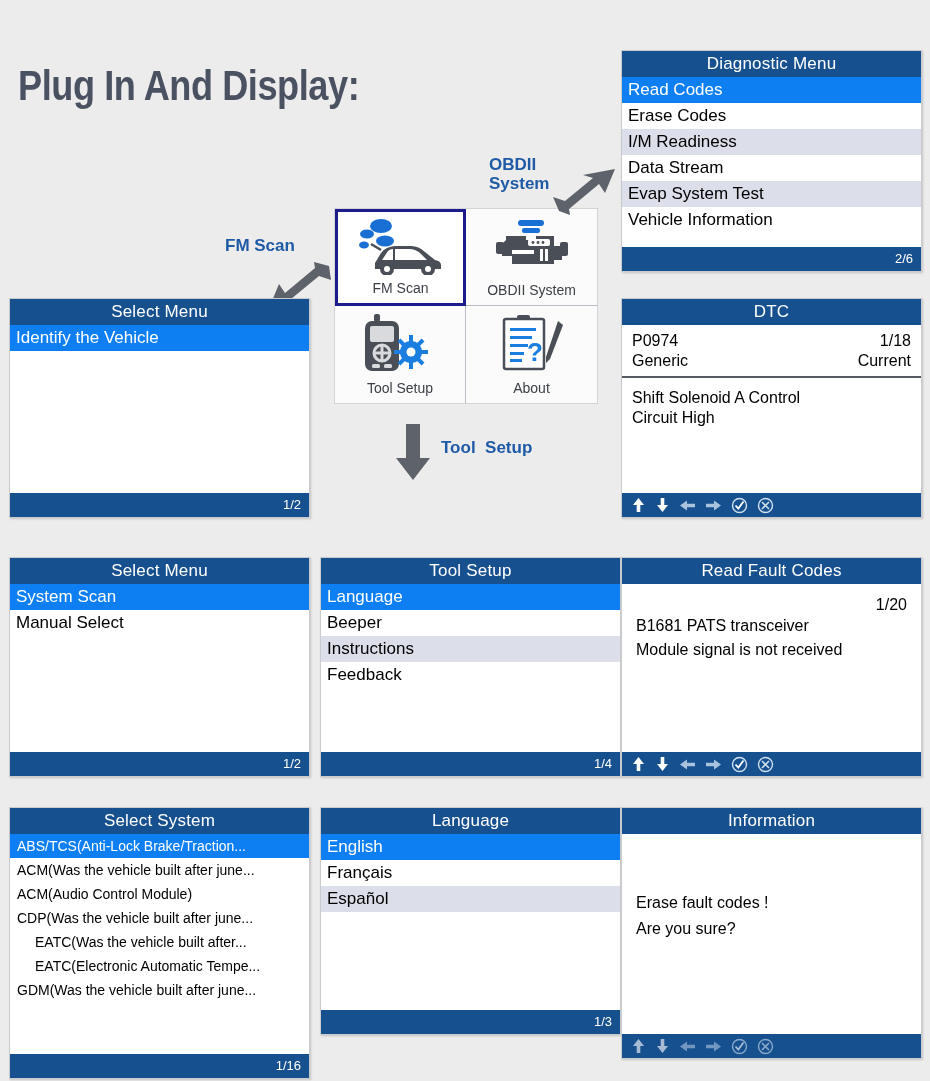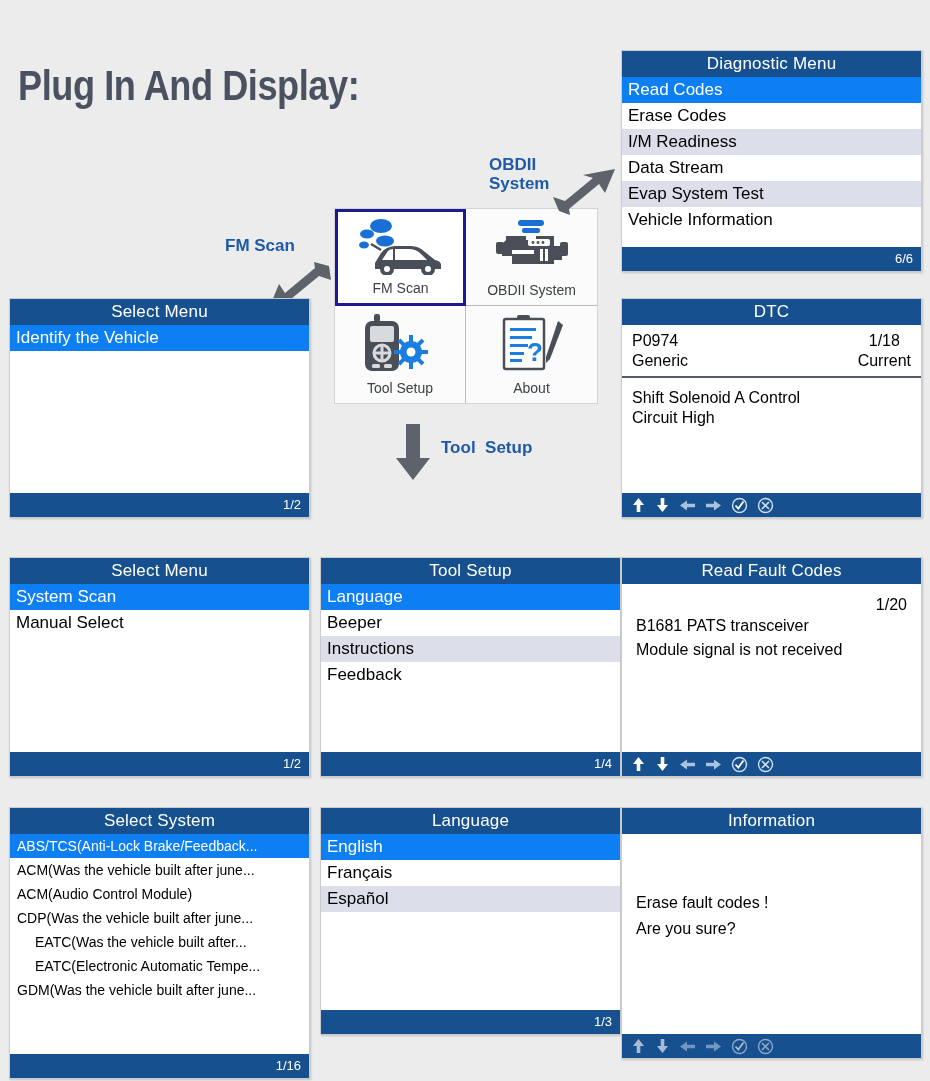--- a/index.html
+++ b/index.html
@@ -99,21 +99,21 @@
   }
 
   
   .dtc-top {
     padding: 6px 10px 5px 10px;
     border-bottom: 2px solid #555a63;
     display: flex;
     justify-content: space-between;
   }
   .dtc-col { font-size: 16px; line-height: 20px; color: #000; }
-  .dtc-col.right { text-align: center; }
+  .dtc-col.right { text-align: right; }
   .dtc-desc {
     padding: 10px 20px 0 10px;
     font-size: 16px;
     line-height: 20px;
     color: #000;
   }
   .fc-count {
     text-align: right;
     font-size: 16px;
     padding: 12px 14px 0 0;
@@ -332,21 +332,21 @@
   <div class="panel-header">Diagnostic Menu</div>
   <div class="panel-body">
     <div class="row sel">Read Codes</div>
     <div class="row">Erase Codes</div>
     <div class="row alt">I/M Readiness</div>
     <div class="row">Data Stream</div>
     <div class="row alt">Evap System Test</div>
     <div class="row">Vehicle Information</div>
   </div>
   <div class="panel-footer">
-    <span class="page-indicator">6/6</span>
+    <span class="page-indicator">2/6</span>
   </div>
 </div>
 
 <div class="panel" style="left:621px; top:298px; width:301px; height:220px;">
   <div class="panel-header">DTC</div>
   <div class="panel-body">
     <div class="dtc-top">
       <div class="dtc-col">
         <div>P0974</div>
         <div>Generic</div>
@@ -450,21 +450,21 @@
           <circle cx="8.5" cy="8.5" r="7" fill="none" stroke="#cfe0ef" stroke-width="1.4"></circle>
           <path d="M5 5 L12 12 M12 5 L5 12" stroke="#cfe0ef" stroke-width="1.6"></path>
         </svg>
     </div>
   </div>
 </div>
 
 <div class="panel" style="left:9px; top:807px; width:301px; height:272px;">
   <div class="panel-header">Select System</div>
   <div class="panel-body">
-    <div class="row small sel">ABS/TCS(Anti-Lock Brake/Feedback...</div>
+    <div class="row small sel">ABS/TCS(Anti-Lock Brake/Traction...</div>
     <div class="row small">ACM(Was the vehicle built after june...</div>
     <div class="row small">ACM(Audio Control Module)</div>
     <div class="row small">CDP(Was the vehicle built after june...</div>
     <div class="row small indent">EATC(Was the vehicle built after...</div>
     <div class="row small indent">EATC(Electronic Automatic Tempe...</div>
     <div class="row small">GDM(Was the vehicle built after june...</div>
   </div>
   <div class="panel-footer">
     <span class="page-indicator">1/16</span>
   </div>

